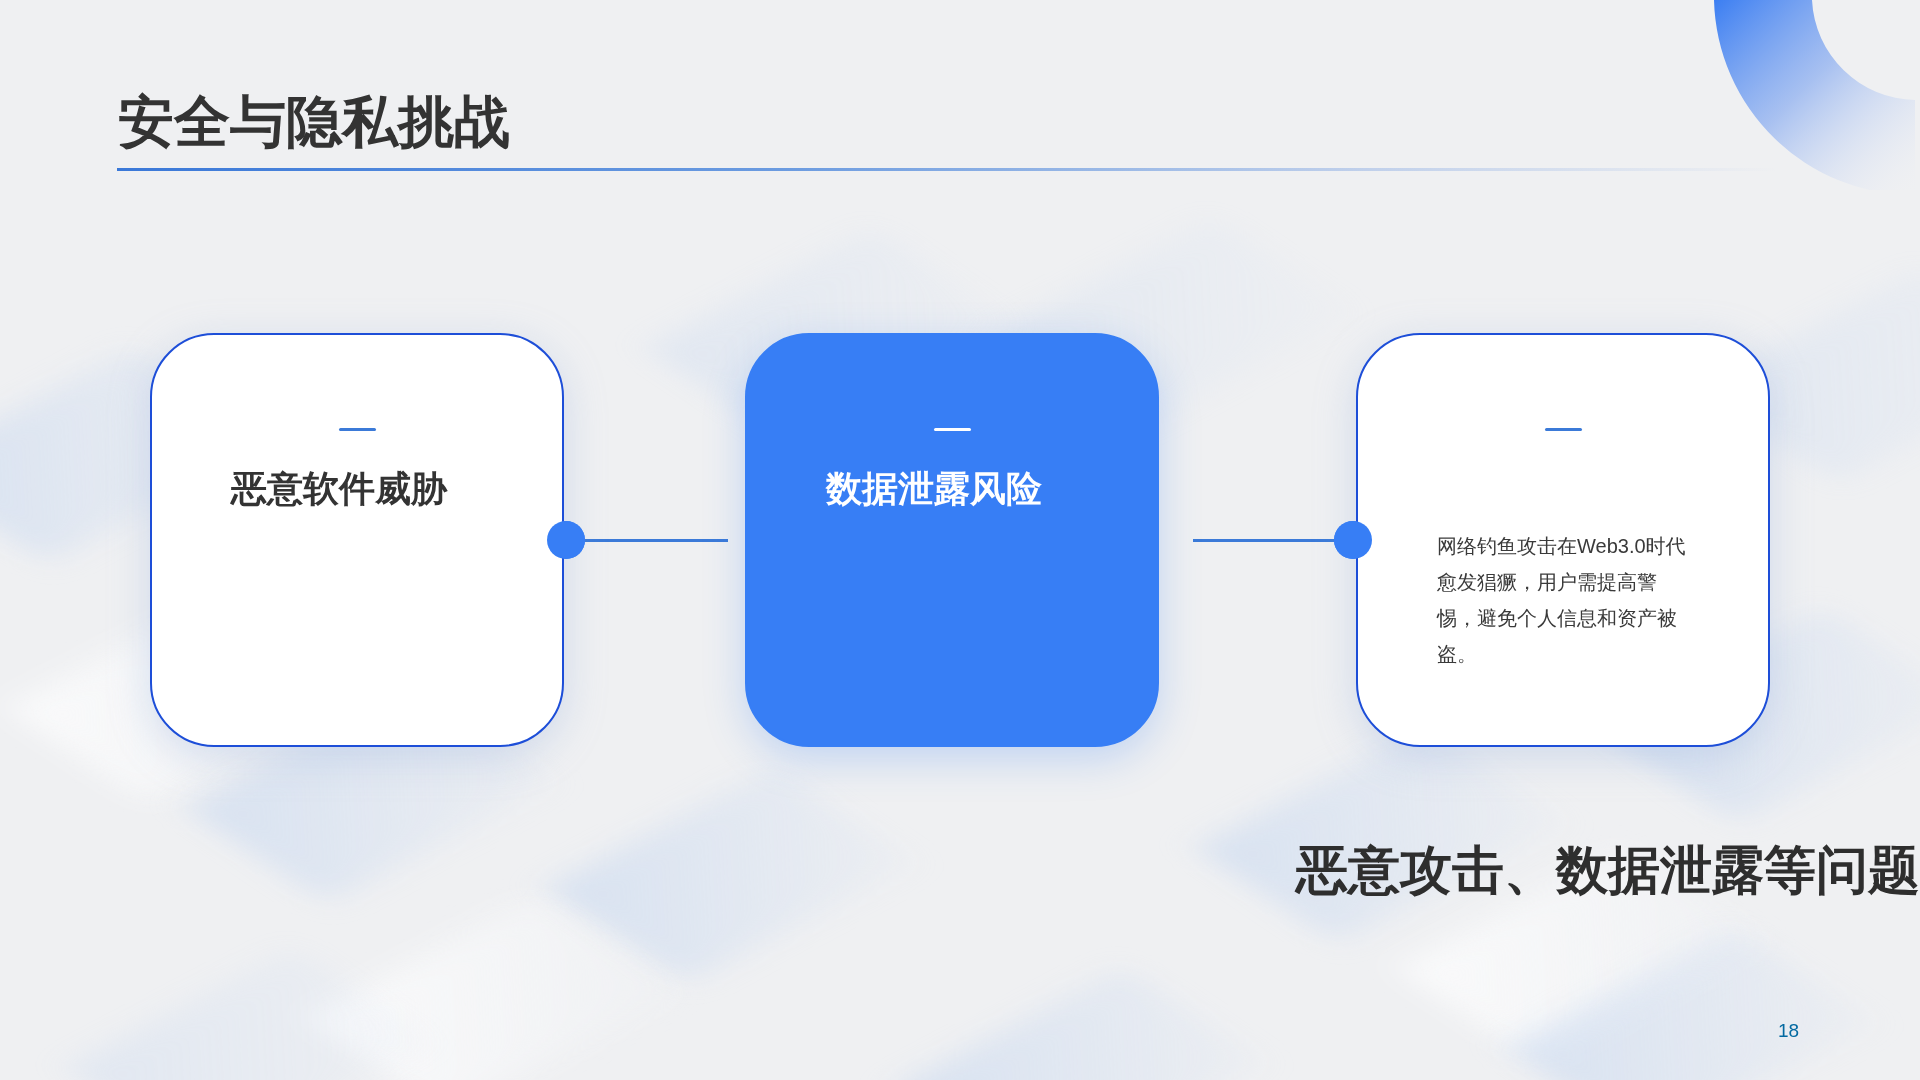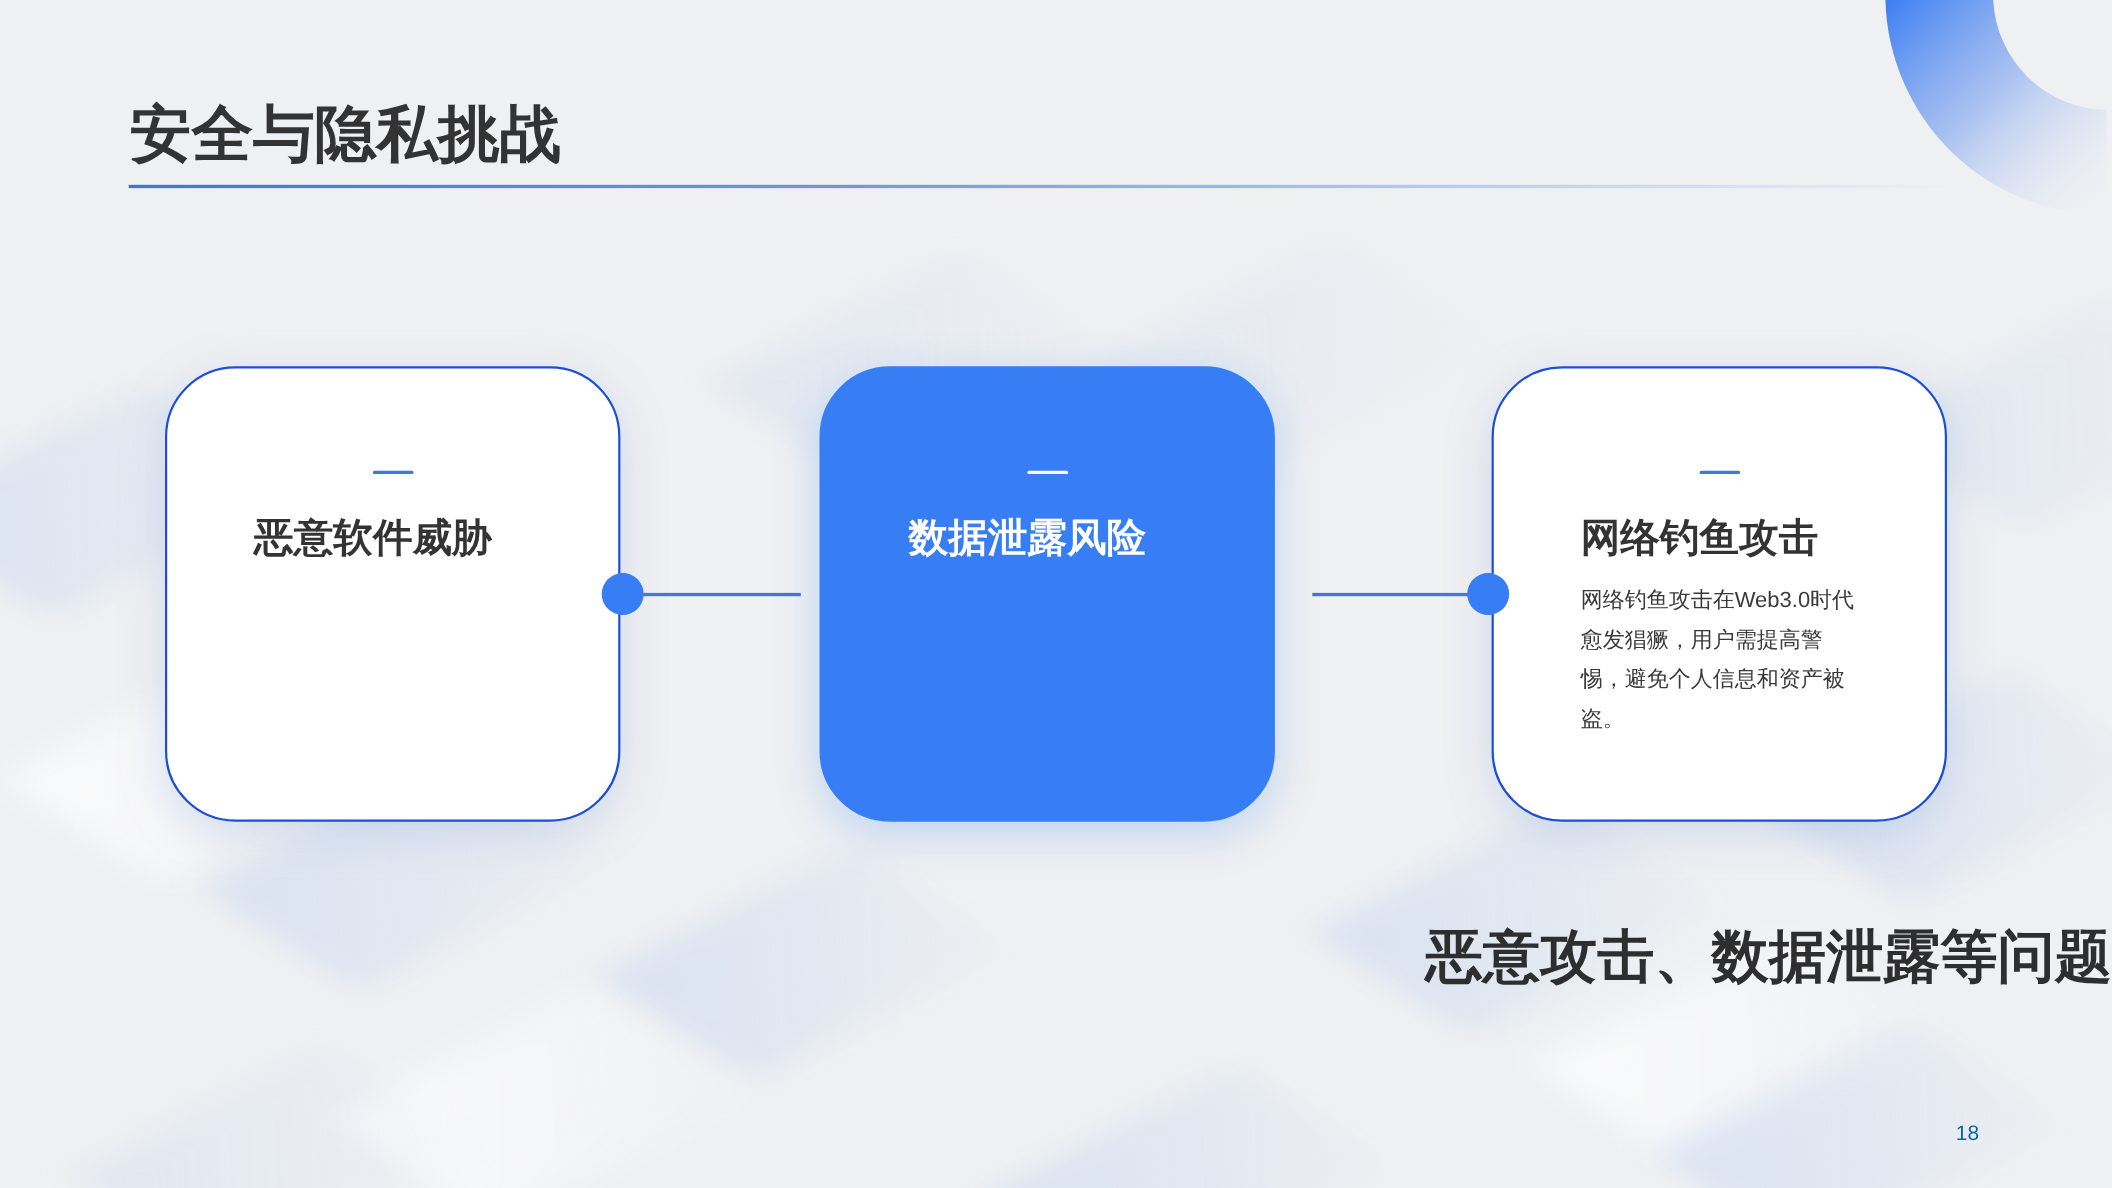--- a/index.html
+++ b/index.html
@@ -161,21 +161,20 @@
   <div class="card-title">恶意软件威胁</div>
 </div>
 
 <div class="card active" style="left:745px;">
   <div class="card-dash"></div>
   <div class="card-title">数据泄露风险</div>
 </div>
 
 <div class="card" style="left:1356px;">
   <div class="card-dash"></div>
-  <div class="card-title">网络钓鱼攻击</div>
   <div class="card-body">网络钓鱼攻击在Web3.0时代愈发猖獗，用户需提高警惕，避免个人信息和资产被盗。</div>
 </div>
 
 <div class="connector-dot" style="left:547px; z-index:5;"></div>
 <div class="connector-dot" style="left:1334px; z-index:5;"></div>
 
 <div class="summary">恶意攻击、数据泄露等问题</div>
 
 <div class="page-number">18</div>
 

